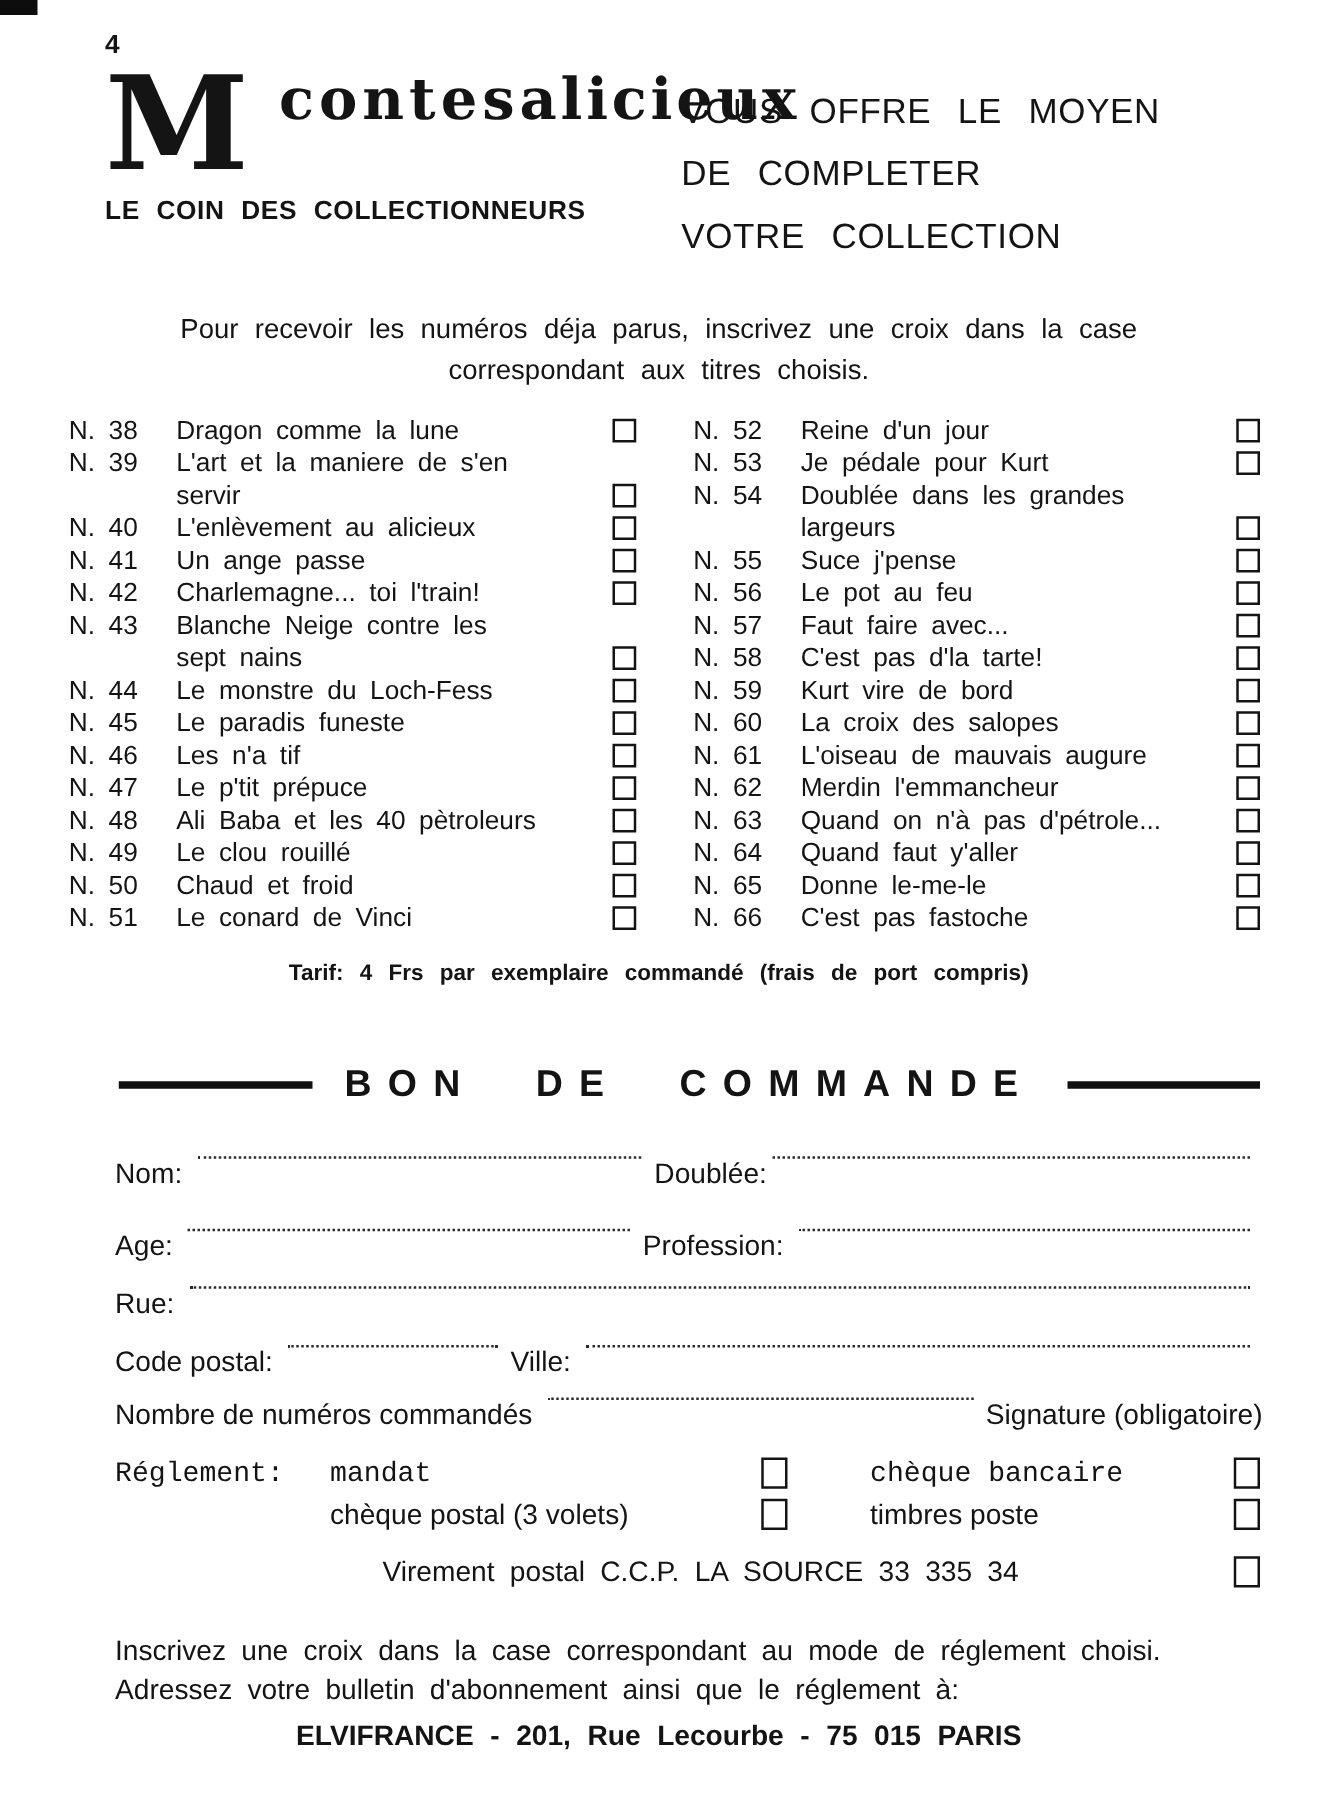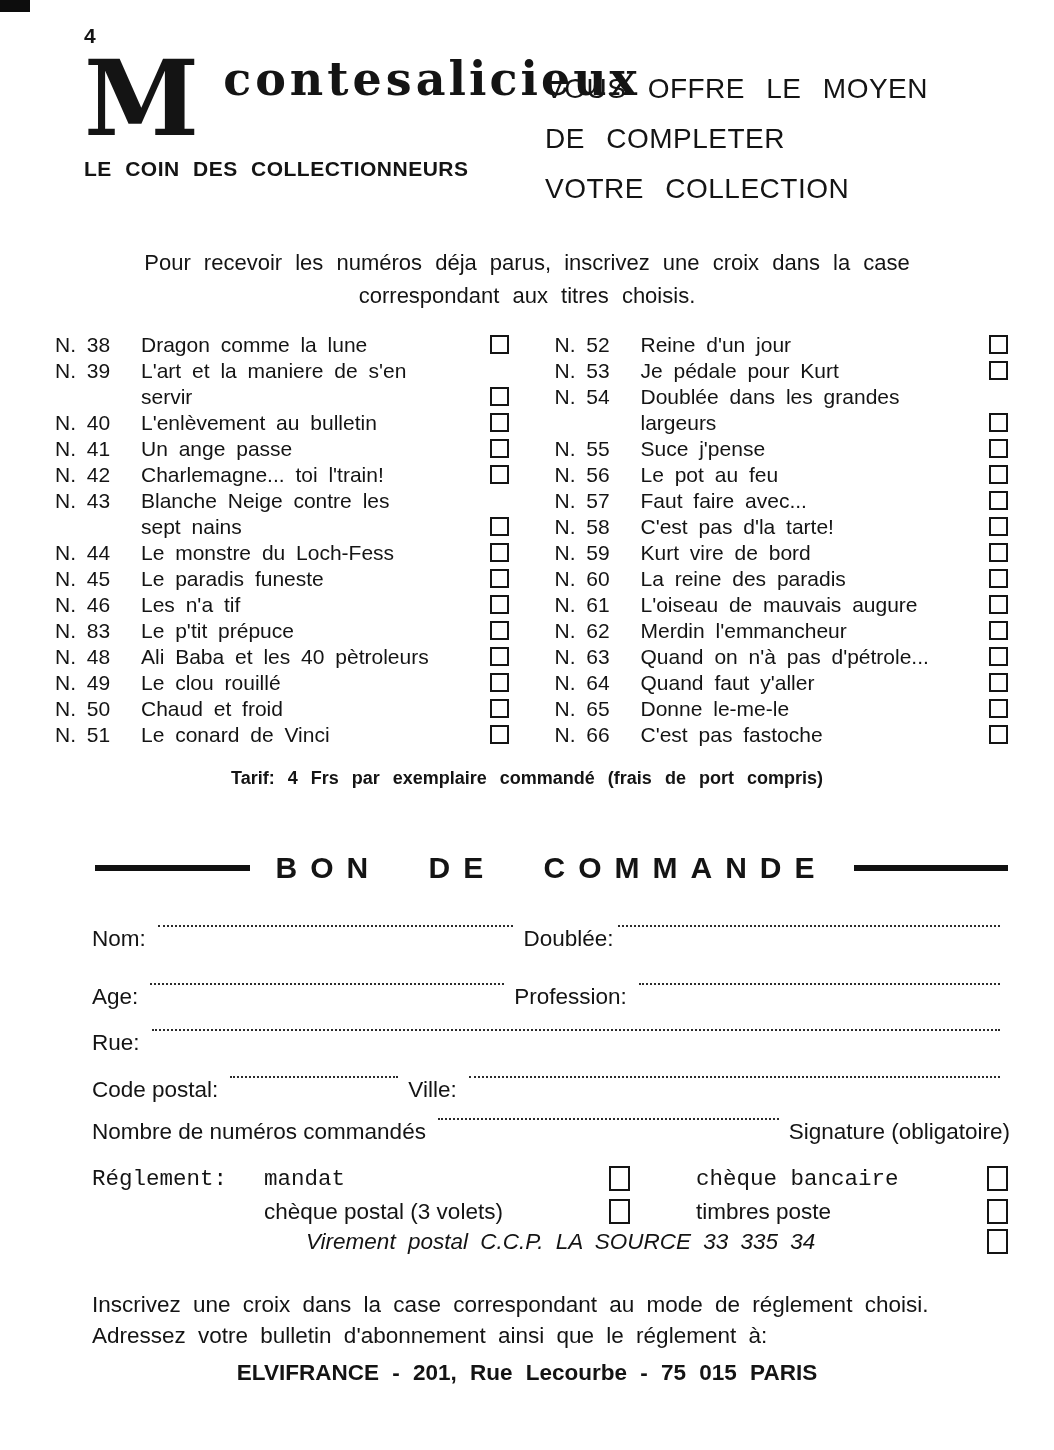--- a/index.html
+++ b/index.html
@@ -99,21 +99,21 @@
         <span class="cat-no">N. 39</span>
         <span class="cat-title">
           <div>L'art et la maniere de s'en</div>
           <div>servir</div>
         </span>
         <span class="checkbox"></span>
       </div>
       <div class="cat-row">
         <span class="cat-no">N. 40</span>
         <span class="cat-title">
-          <div>L'enlèvement au bulletin</div>
+          <div>L'enlèvement au alicieux</div>
         </span>
         <span class="checkbox"></span>
       </div>
       <div class="cat-row">
         <span class="cat-no">N. 41</span>
         <span class="cat-title">
           <div>Un ange passe</div>
         </span>
         <span class="checkbox"></span>
       </div>
@@ -147,21 +147,21 @@
         <span class="checkbox"></span>
       </div>
       <div class="cat-row">
         <span class="cat-no">N. 46</span>
         <span class="cat-title">
           <div>Les n'a tif</div>
         </span>
         <span class="checkbox"></span>
       </div>
       <div class="cat-row">
-        <span class="cat-no">N. 83</span>
+        <span class="cat-no">N. 47</span>
         <span class="cat-title">
           <div>Le p'tit prépuce</div>
         </span>
         <span class="checkbox"></span>
       </div>
       <div class="cat-row">
         <span class="cat-no">N. 48</span>
         <span class="cat-title">
           <div>Ali Baba et les 40 pètroleurs</div>
         </span>
@@ -243,21 +243,21 @@
       <div class="cat-row">
         <span class="cat-no">N. 59</span>
         <span class="cat-title">
           <div>Kurt vire de bord</div>
         </span>
         <span class="checkbox"></span>
       </div>
       <div class="cat-row">
         <span class="cat-no">N. 60</span>
         <span class="cat-title">
-          <div>La reine des paradis</div>
+          <div>La croix des salopes</div>
         </span>
         <span class="checkbox"></span>
       </div>
       <div class="cat-row">
         <span class="cat-no">N. 61</span>
         <span class="cat-title">
           <div>L'oiseau de mauvais augure</div>
         </span>
         <span class="checkbox"></span>
       </div>
@@ -343,21 +343,21 @@
     <span class="reg-opt2">chèque bancaire</span>
     <span class="reg-box ml-auto"></span>
   </div>
   <div class="reg-row" style="margin-top:7px;">
     <span class="reg-label"></span>
     <span class="reg-opt">chèque postal (3 volets)</span>
     <span class="reg-box"></span>
     <span class="reg-opt2">timbres poste</span>
     <span class="reg-box ml-auto"></span>
   </div>
-  <div class="reg-row" style="margin-top:4px;font-style:italic;">
+  <div class="reg-row" style="margin-top:20px;">
     <span style="margin-left:214px;word-spacing:6px;">Virement postal C.C.P. LA SOURCE 33 335 34</span>
     <span class="reg-box ml-auto"></span>
   </div>
 </div>
 
 <div class="outro">
   <div>Inscrivez une croix dans la case correspondant au mode de réglement choisi.</div>
   <div>Adressez votre bulletin d'abonnement ainsi que le réglement à:</div>
 </div>
 

